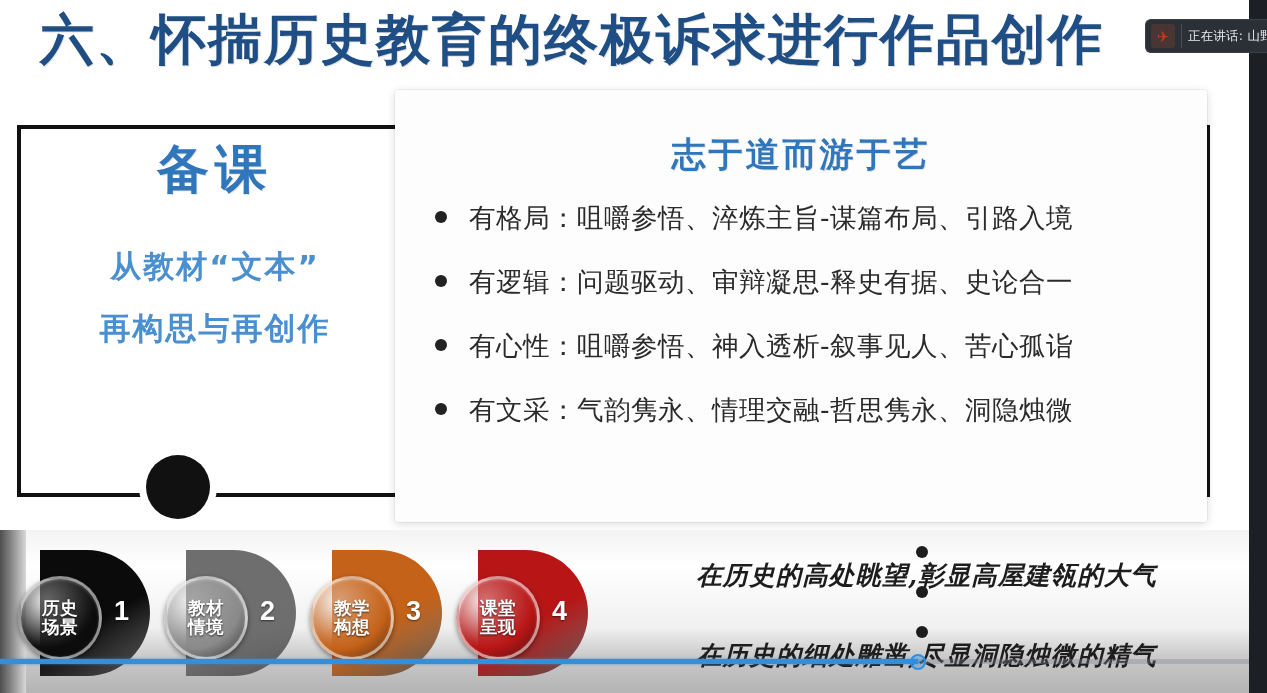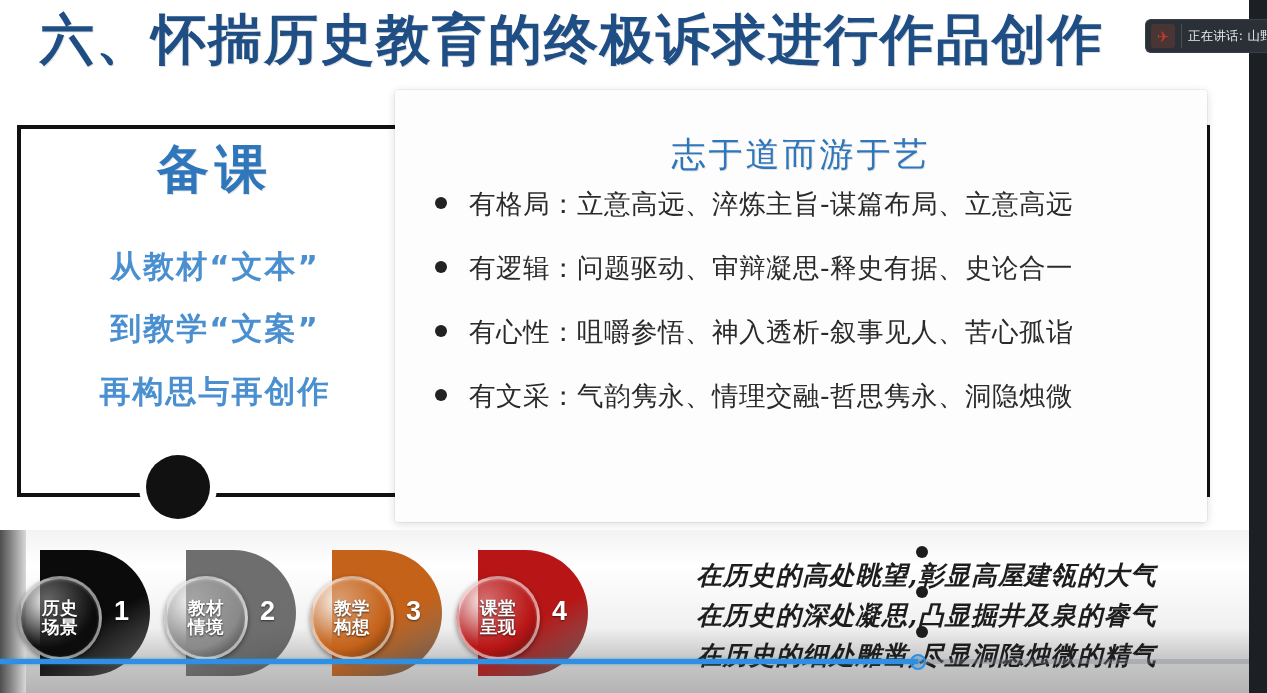--- a/index.html
+++ b/index.html
@@ -70,23 +70,23 @@
   }
 
   
   .white-card {
     position:absolute; left:395px; top:90px; width:812px; height:432px;
     background:#fdfdfd; border-radius:3px;
     box-shadow:0 2px 10px rgba(0,0,0,.14), 0 0 0 1px rgba(0,0,0,.04);
     padding:42px 26px 0 26px;
   }
   .card-title {
-    text-align:center; font-size:34px; font-weight:normal; color:#2f76bb;
+    text-align:center; font-size:34px; font-weight:bold; color:#2f76bb;
     letter-spacing:3px; font-family:"DejaVu Sans","Liberation Sans",sans-serif;
-    text-shadow:1px 1px 0 rgba(0,0,0,.10); margin-bottom:8px;
+    text-shadow:1px 1px 0 rgba(0,0,0,.10); margin-bottom:22px;
   }
   .card-list { list-style:none; }
   .card-item {
     display:flex; align-items:baseline; margin:0 0 28px 14px;
     font-size:26.5px; color:#2b2b2b; letter-spacing:.5px; white-space:nowrap;
     font-family:"DejaVu Sans","Liberation Sans",sans-serif;
   }
   .card-bullet {
     flex:0 0 auto; width:12px; height:12px; background:#222; border-radius:50%;
     margin-right:22px; transform:translateY(-4px);
@@ -161,31 +161,30 @@
 
 <div id="stage">
 
   <div class="slide-title">六、怀揣历史教育的终极诉求进行作品创作</div>
 
   <div class="big-frame"></div>
 
   <div class="prep-block">
     <div class="prep-title">备课</div>
     <div class="prep-line first">从教材“文本”</div>
-    <div class="prep-line">到教学“文案”</div>
     <div class="prep-line">再构思与再创作</div>
   </div>
   <div class="frame-dot"></div>
 
   <div class="white-card">
     <div class="card-title">志于道而游于艺</div>
     <ul class="card-list">
       <li class="card-item">
         <span class="card-bullet"></span>
-        <span>有格局：立意高远、淬炼主旨-谋篇布局、立意高远</span>
+        <span>有格局：咀嚼参悟、淬炼主旨-谋篇布局、引路入境</span>
       </li>
       <li class="card-item">
         <span class="card-bullet"></span>
         <span>有逻辑：问题驱动、审辩凝思-释史有据、史论合一</span>
       </li>
       <li class="card-item">
         <span class="card-bullet"></span>
         <span>有心性：咀嚼参悟、神入透析-叙事见人、苦心孤诣</span>
       </li>
       <li class="card-item">
@@ -242,21 +241,20 @@
     </div>
   </div>
 
   <div class="hand-lines">
     <div class="hand-line">
       <span class="hand-bullet"></span>
       <span>在历史的高处眺望,彰显高屋建瓴的大气</span>
     </div>
     <div class="hand-line">
       <span class="hand-bullet"></span>
-      <span>在历史的深处凝思,凸显掘井及泉的睿气</span>
     </div>
     <div class="hand-line">
       <span class="hand-bullet"></span>
       <span>在历史的细处雕凿,尽显洞隐烛微的精气</span>
     </div>
   </div>
 
   <div class="progress-track"></div>
   <div class="progress-fill"></div>
   <div class="progress-knob"></div>

